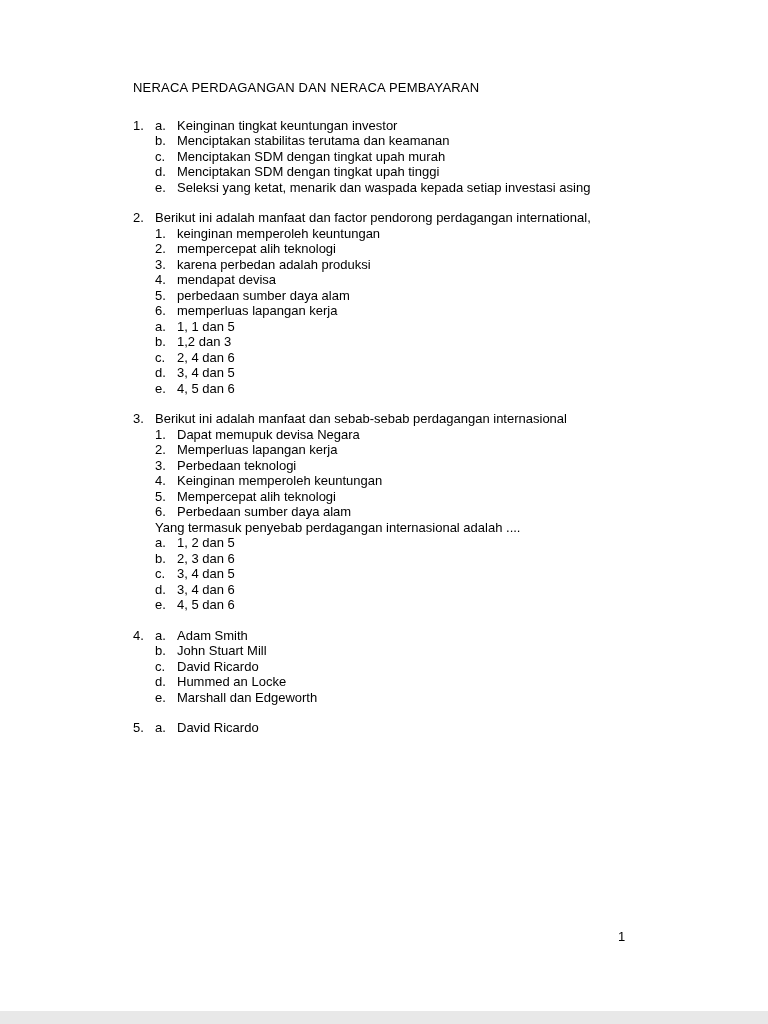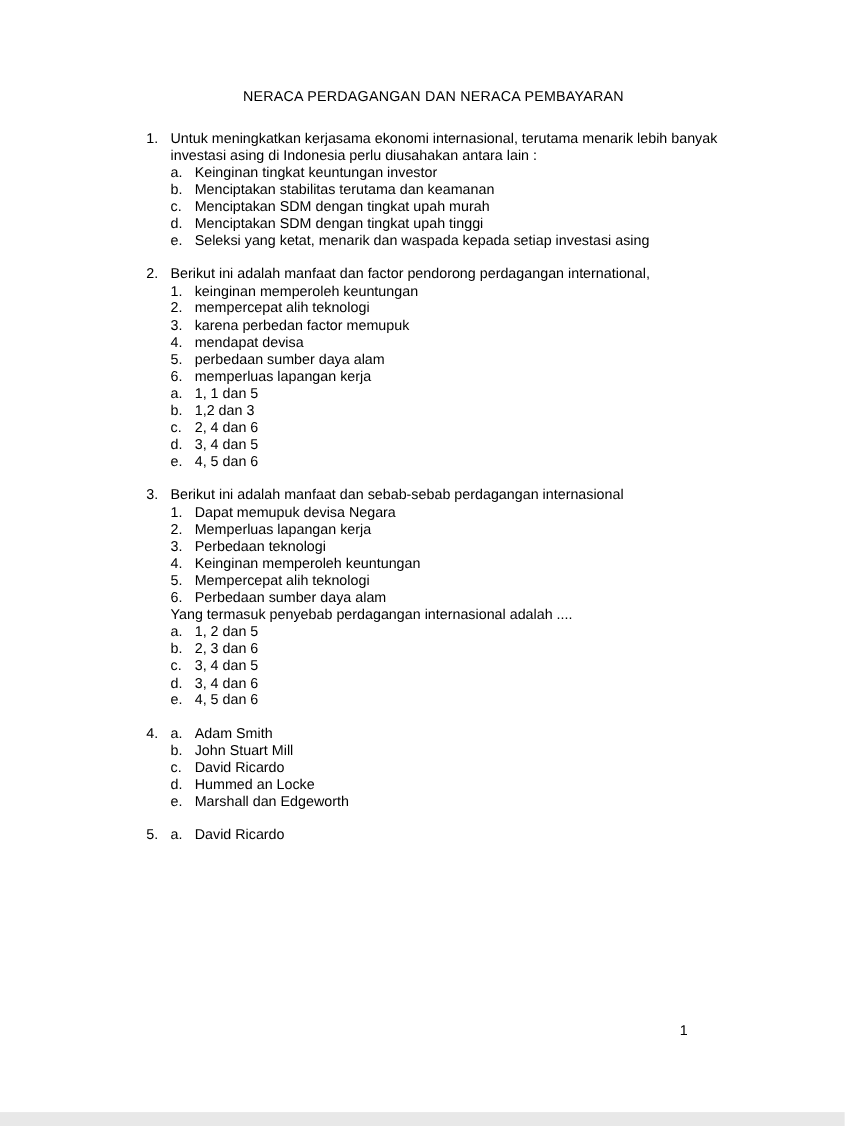--- a/index.html
+++ b/index.html
@@ -20,21 +20,21 @@
     overflow: hidden;
   }
   .content {
     position: absolute;
     left: 133px;
     top: 80px;
     width: 522px;
     line-height: 15.5px;
   }
   .title {
-    text-align: center;
+    text-align: left;
     margin: 0 0 22px 0;
     font-size: 13px;
     font-weight: normal;
     letter-spacing: 0.2px;
   }
   .question { margin-bottom: 15px; }
   .row { display: flex; align-items: flex-start; }
   .col-num { flex: 0 0 22px; }
   .grow { flex: 1; min-width: 0; }
   .body { flex: 1; min-width: 0; }
@@ -58,21 +58,20 @@
 <body>
 
 <div class="page">
   <div class="content">
     <h1 class="title">NERACA PERDAGANGAN DAN NERACA PEMBAYARAN</h1>
     <div>
         <div class="question">
           <div class="row">
             <div class="col-num">1.</div>
             <div class="body">
-              <div class="q-text">Untuk meningkatkan kerjasama ekonomi internasional, terutama menarik lebih banyak investasi asing di Indonesia perlu diusahakan antara lain :</div>
               <div class="row">
                 <div class="col-num">a.</div>
                 <div class="grow">Keinginan tingkat keuntungan investor</div>
               </div>
               <div class="row">
                 <div class="col-num">b.</div>
                 <div class="grow">Menciptakan stabilitas terutama dan keamanan</div>
               </div>
               <div class="row">
                 <div class="col-num">c.</div>
@@ -97,21 +96,21 @@
               <div class="row">
                 <div class="col-num">1.</div>
                 <div class="grow">keinginan memperoleh keuntungan</div>
               </div>
               <div class="row">
                 <div class="col-num">2.</div>
                 <div class="grow">mempercepat alih teknologi</div>
               </div>
               <div class="row">
                 <div class="col-num">3.</div>
-                <div class="grow">karena perbedan factor memupuk</div>
+                <div class="grow">karena perbedan adalah produksi</div>
               </div>
               <div class="row">
                 <div class="col-num">4.</div>
                 <div class="grow">mendapat devisa</div>
               </div>
               <div class="row">
                 <div class="col-num">5.</div>
                 <div class="grow">perbedaan sumber daya alam</div>
               </div>
               <div class="row">

